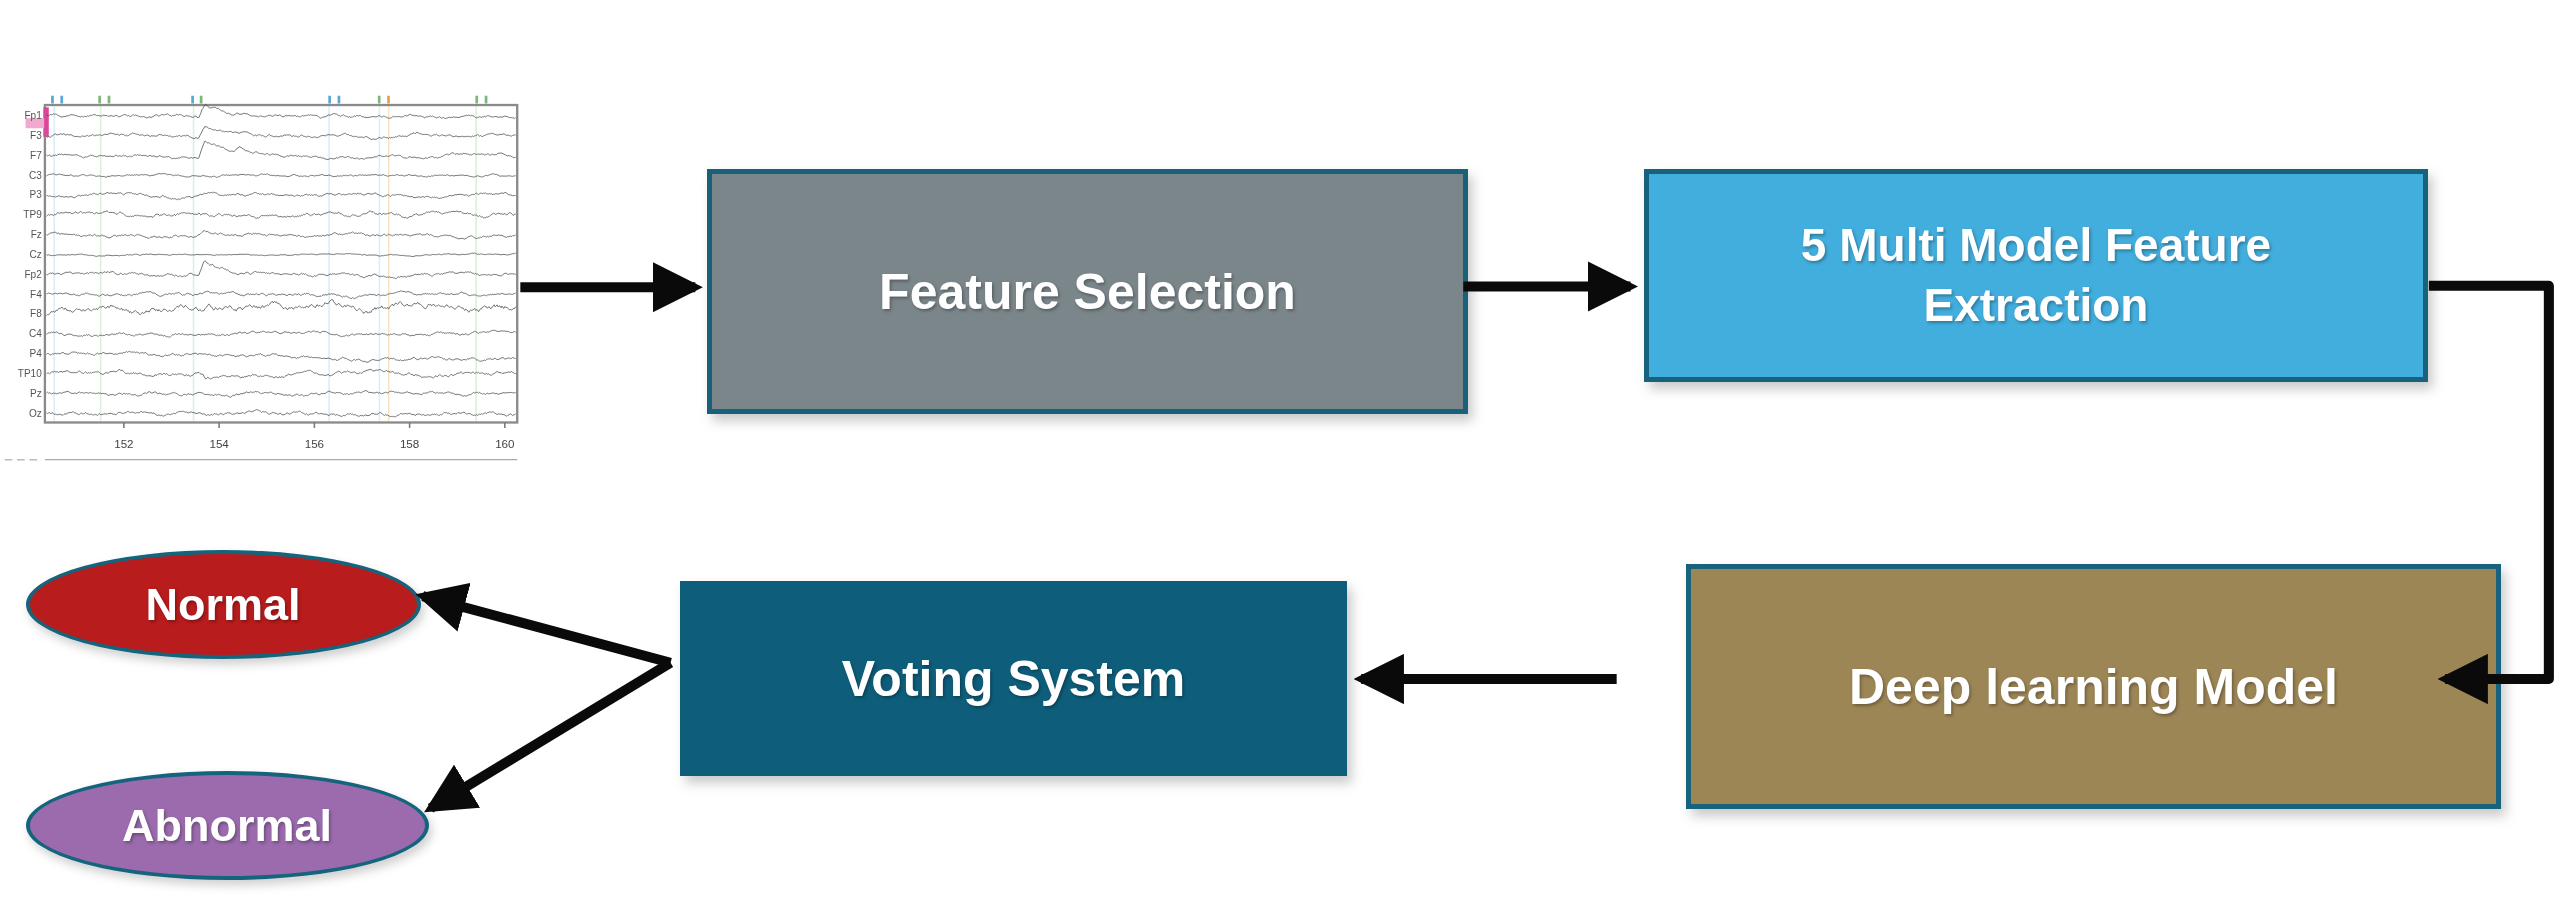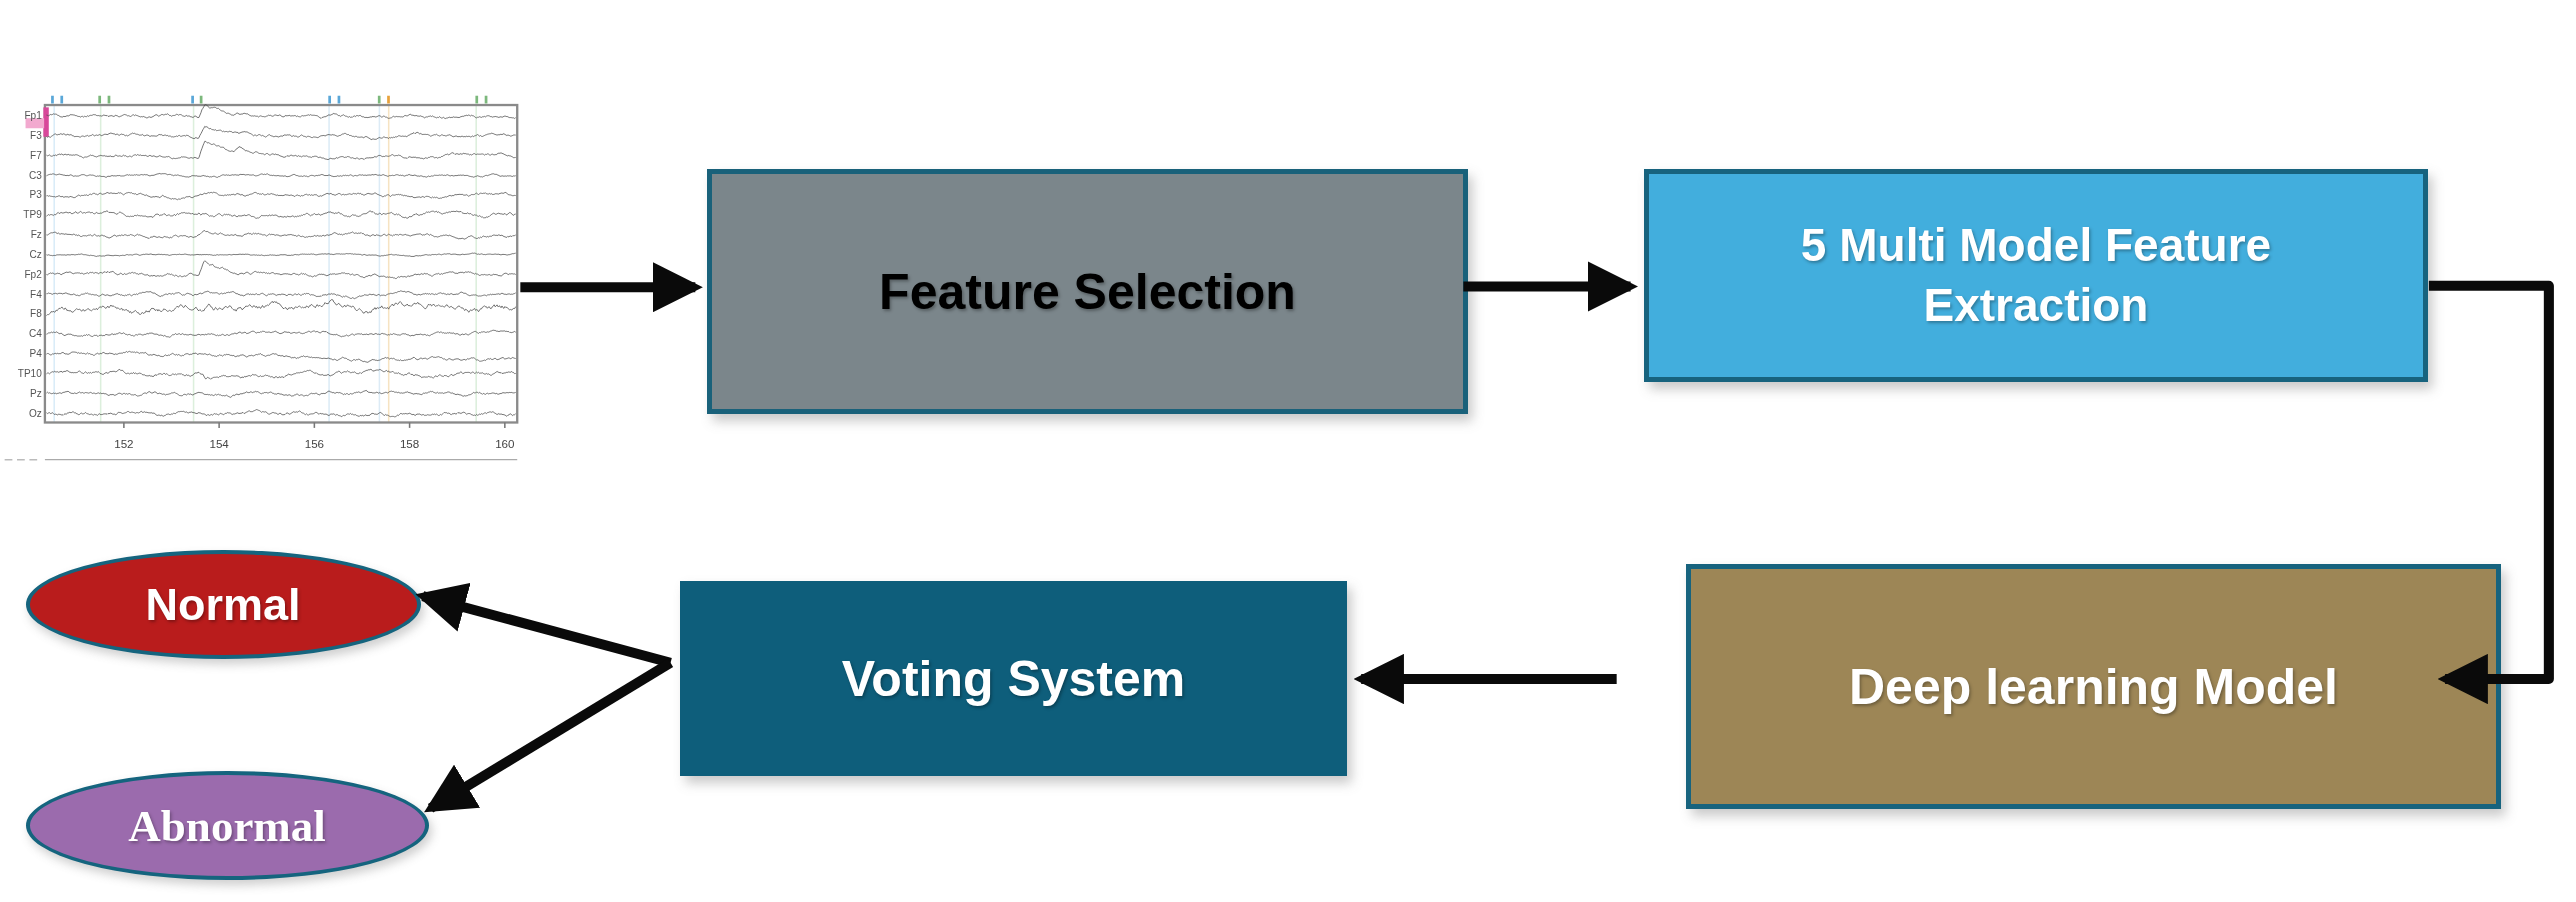--- a/index.html
+++ b/index.html
@@ -40,21 +40,21 @@
   }
   #node-voting{
     left:680px;top:581px;width:667px;height:195px;
     background:#0e5e7b;border:none;font-size:50px;
   }
   .ellipse{
     border-radius:50%;font-size:45px;
     box-shadow:3.1px 5.4px 9.3px rgba(100,100,100,0.30);
   }
   #node-normal{left:25.6px;top:550px;width:387px;height:101px;background:#9b6bad;border:4.6px solid #15647e;}
-  #node-abnormal{left:25.6px;top:771px;width:395px;height:101px;background:#9b6bad;border:4.6px solid #15647e;font-family:Liberation Serif, serif;}
+  #node-abnormal{left:25.6px;top:771px;width:395px;height:101px;background:#9b6bad;border:4.6px solid #15647e;}
 </style>
 </head>
 <body>
 
 <div id="page">
 
   <svg id="eeg-svg" width="542" height="403" viewBox="0 0 700 520">
       <line x1="70" y1="45" x2="70" y2="455" stroke="#d9ecf8" stroke-width="2"></line>
       <line x1="130" y1="45" x2="130" y2="455" stroke="#dcefdc" stroke-width="2"></line>
       <line x1="250" y1="45" x2="250" y2="455" stroke="#dcefdc" stroke-width="2"></line>
@@ -116,21 +116,21 @@
       <line x1="406" y1="455" x2="406" y2="462" stroke="#777" stroke-width="2"></line>
       <text x="406" y="488" text-anchor="middle" font-size="15" fill="#444" font-family="Liberation Sans, sans-serif">156</text>
       <line x1="529" y1="455" x2="529" y2="462" stroke="#777" stroke-width="2"></line>
       <text x="529" y="488" text-anchor="middle" font-size="15" fill="#444" font-family="Liberation Sans, sans-serif">158</text>
       <line x1="652" y1="455" x2="652" y2="462" stroke="#777" stroke-width="2"></line>
       <text x="652" y="488" text-anchor="middle" font-size="15" fill="#444" font-family="Liberation Sans, sans-serif">160</text>
       <line x1="58" y1="503" x2="668" y2="503" stroke="#aaa" stroke-width="1.5"></line>
       <line x1="6" y1="503" x2="48" y2="503" stroke="#bbb" stroke-width="2" stroke-dasharray="10 6"></line>
     </svg>
 
-  <div class="node" id="node-feature-selection" style="background: rgb(123, 134, 139); border-color: rgb(25, 97, 122); color: #000000;">
+  <div class="node" id="node-feature-selection" style="background: rgb(123, 134, 139); border-color: rgb(25, 97, 122); color: #ffffff;">
     <span class="lbl">Feature Selection</span>
   </div>
 
   <div class="node" id="node-multi-model" style="background: rgb(66, 174, 221); border-color: rgb(23, 99, 126); color: rgb(255, 255, 255);">
     <span class="lbl">5 Multi Model Feature Extraction</span>
   </div>
 
   <div class="node" id="node-deep-learning" style="background: rgb(157, 134, 86); border-color: rgb(23, 99, 126); color: rgb(255, 255, 255);">
     <span class="lbl">Deep learning Model</span>
   </div>

